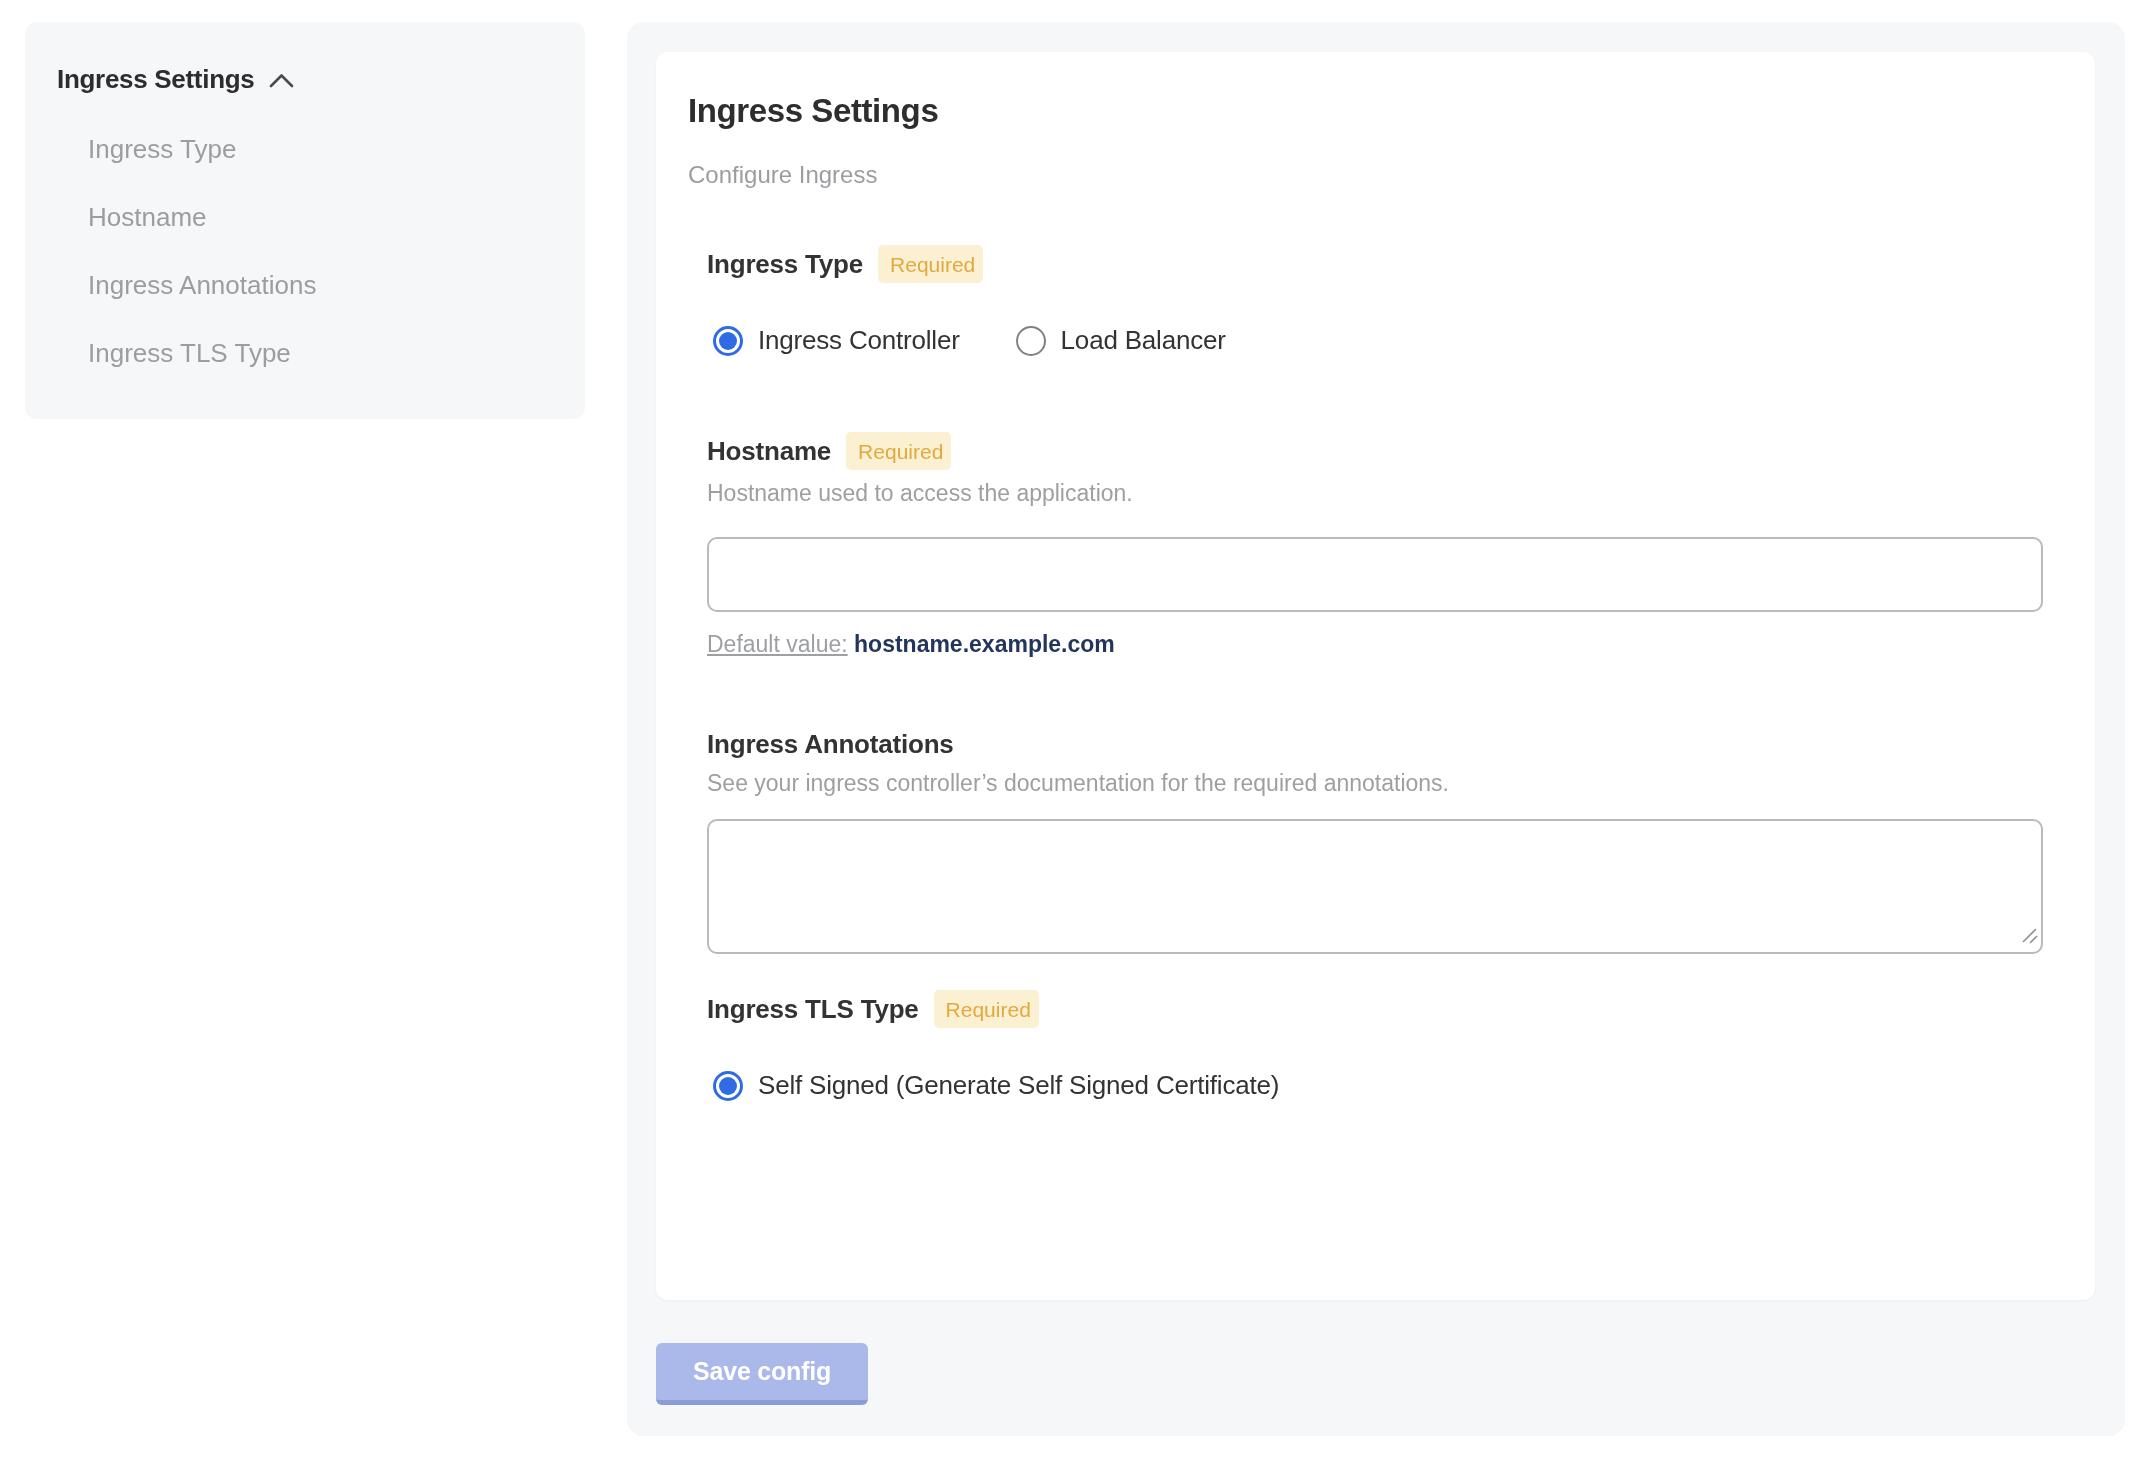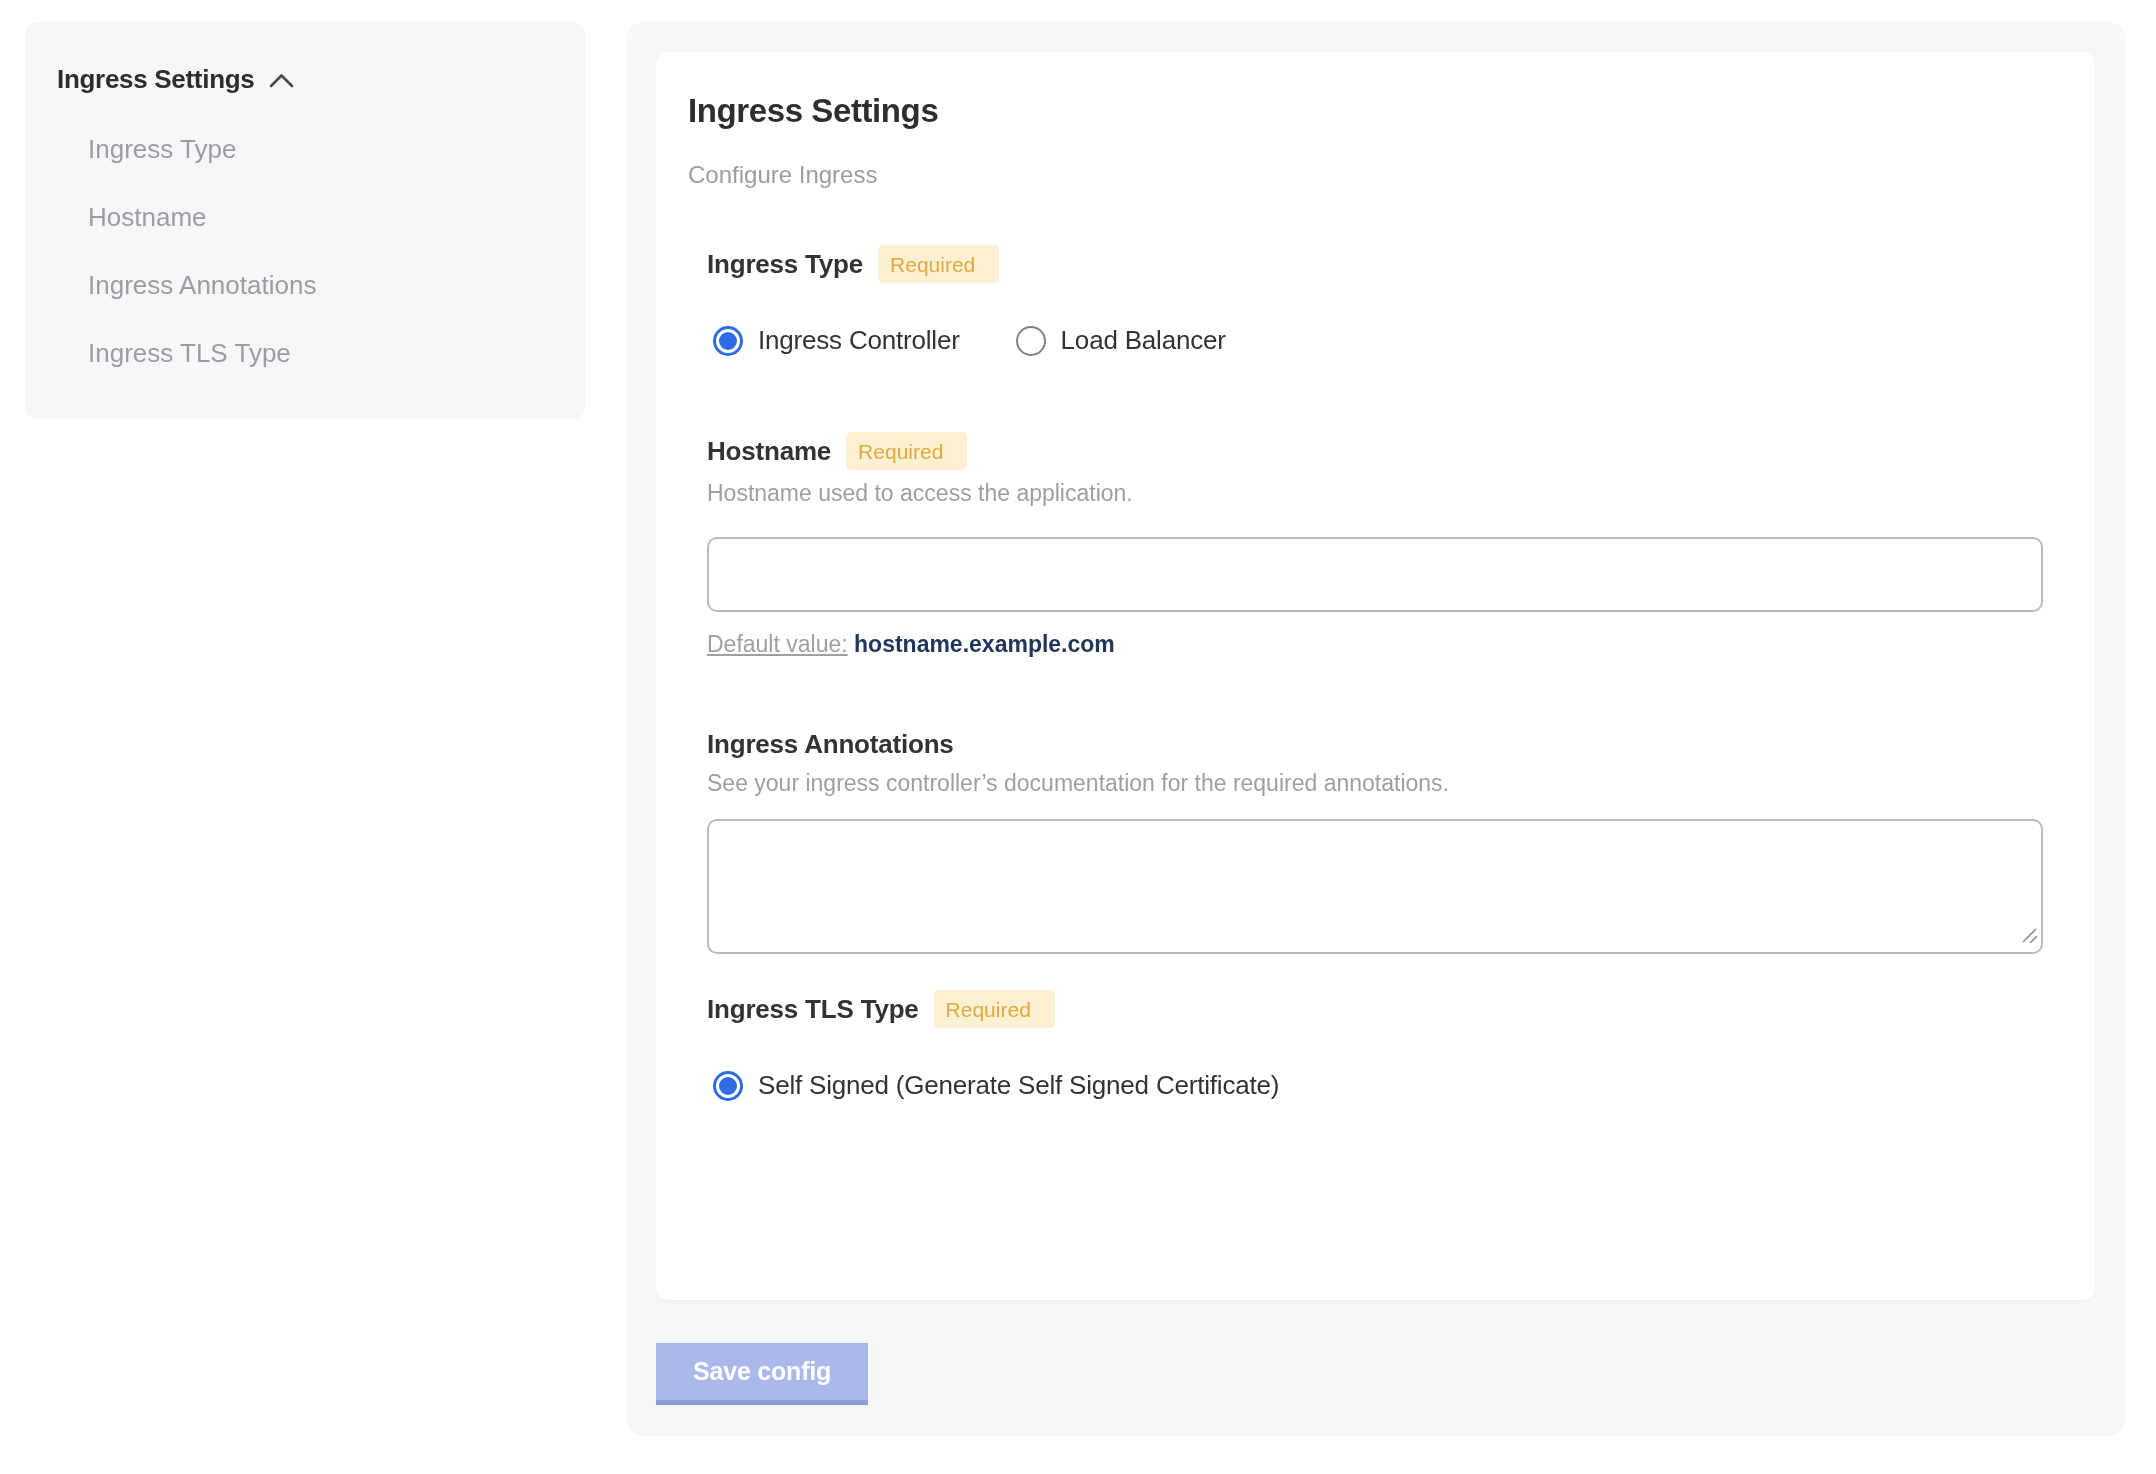--- a/index.html
+++ b/index.html
@@ -92,21 +92,21 @@
     line-height: 32px;
     font-weight: 600;
     color: #333333;
     letter-spacing: -0.2px;
   }
   .badge {
     background: #fcf0d3;
     color: #e2a93f;
     font-size: 21px;
     line-height: 21px;
-    padding: 9px 24px 8px 12px;
+    padding: 9px 8px 8px 12px;
     border-radius: 5px;
   }
   .item-help {
     margin-top: 10px;
     font-size: 23px;
     color: #9d9fa2;
   }
 
   
   .radio-row {
@@ -191,21 +191,21 @@
 
   
   .save-btn {
     position: absolute;
     left: 29px; top: 1321px;
     height: 62px;
     padding: 0 37px;
     background: #abb8ea;
     border: none;
     border-bottom: 5px solid #8c9cd6;
-    border-radius: 0;
+    border-radius: 6px;
     color: #ffffff;
     font-size: 25px;
     font-weight: 700;
     font-family: "Liberation Sans", "DejaVu Sans", sans-serif;
     letter-spacing: -0.2px;
     cursor: pointer;
   }
 </style>
 </head>
 <body>

